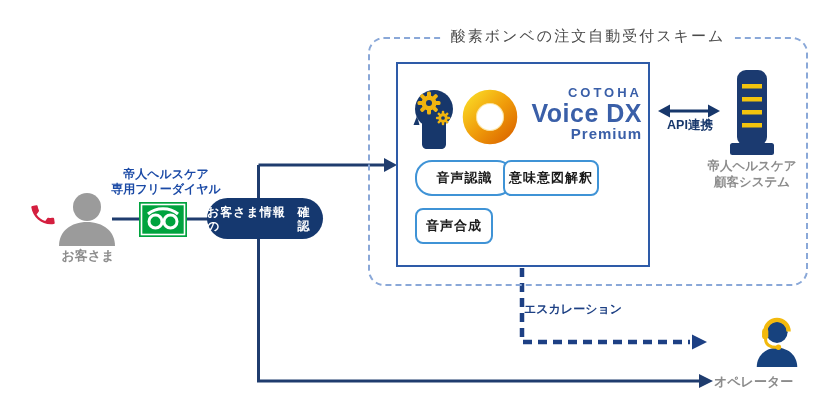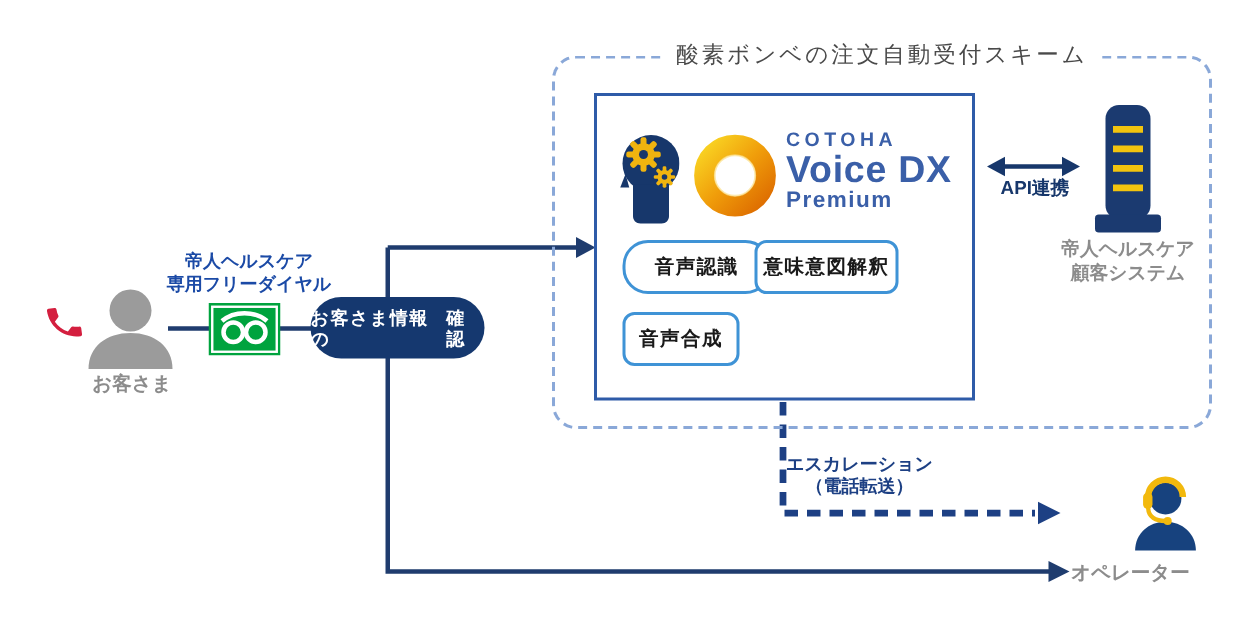--- a/index.html
+++ b/index.html
@@ -12,21 +12,21 @@
   .scheme-frame { left:368px; top:37px; width:440px; height:249px;
     border:2px dashed #8aa8d8; border-radius:16px; z-index:2; background:transparent; }
   .scheme-title { position:absolute; left:50%; top:-12px; transform:translateX(-50%);
     background:#fff; padding:0 10px; white-space:nowrap; color:#4a4a4a;
     font-size:15px; letter-spacing:2px; font-weight:500; }
 
   
   .cotoha-box { left:396px; top:62px; width:254px; height:205px; background:#fff;
     border:2.5px solid #2e5ba8; z-index:3; }
   .logo-row { position:absolute; left:0; top:0; width:100%; height:95px; }
-  .brand-block { position:absolute; left:126px; top:22px; width:118px; text-align:left;
+  .brand-block { position:absolute; left:126px; top:22px; width:118px; text-align:right;
     color:#3a5fa8; line-height:1.06; }
   .brand-top { font-size:13px; font-weight:bold; letter-spacing:3px; }
   .brand-mid { font-size:25px; font-weight:bold; letter-spacing:0.5px; }
   .brand-bot { font-size:15px; font-weight:600; letter-spacing:1px; }
 
   .cap-btn { position:absolute; background:#fff; border:2px solid #3f93d6; border-radius:8px;
     display:flex; align-items:center; justify-content:center;
     font-size:13px; font-weight:bold; color:#1a1a1a; letter-spacing:1px; }
   .cap-asr { left:17px; top:96px; width:99px; height:36px;border-radius:17px; }
   .cap-nlu { left:105px; top:96px; width:96px; height:36px; }
@@ -158,21 +158,20 @@
     <rect x="13" y="53" width="20" height="4.5" fill="#f2c40e"></rect>
     <rect x="1" y="73" width="44" height="12" rx="2.5" fill="#1b3a70"></rect>
   </svg>
   <div class="abs crm-label gray-label">
     <div>帝人ヘルスケア</div>
     <div>顧客システム</div>
   </div>
 
   <div class="abs esc-label">
     <div>エスカレーション</div>
-    <div>（電話転送）</div>
   </div>
 
   <svg class="abs" style="left:750px;top:315px;width:54px;height:54px;z-index:2" viewBox="0 0 56 56">
     <circle cx="28" cy="18" r="11" fill="#17427e"></circle>
     <path d="M7 54 c0-12 9.5-20 21-20 s21 8 21 20 z" fill="#17427e"></path>
     <path d="M16 17 a12 12 0 0 1 24 0" stroke="#f2b90d" stroke-width="4.5" fill="none"></path>
     <rect x="12.5" y="14" width="6.5" height="11" rx="3" fill="#f2b90d"></rect>
     <path d="M16 24 c0 7 5.5 9.5 12 9.5" stroke="#f2b90d" stroke-width="3" fill="none"></path>
     <circle cx="29.5" cy="33.5" r="2.8" fill="#f2b90d"></circle>
   </svg>

